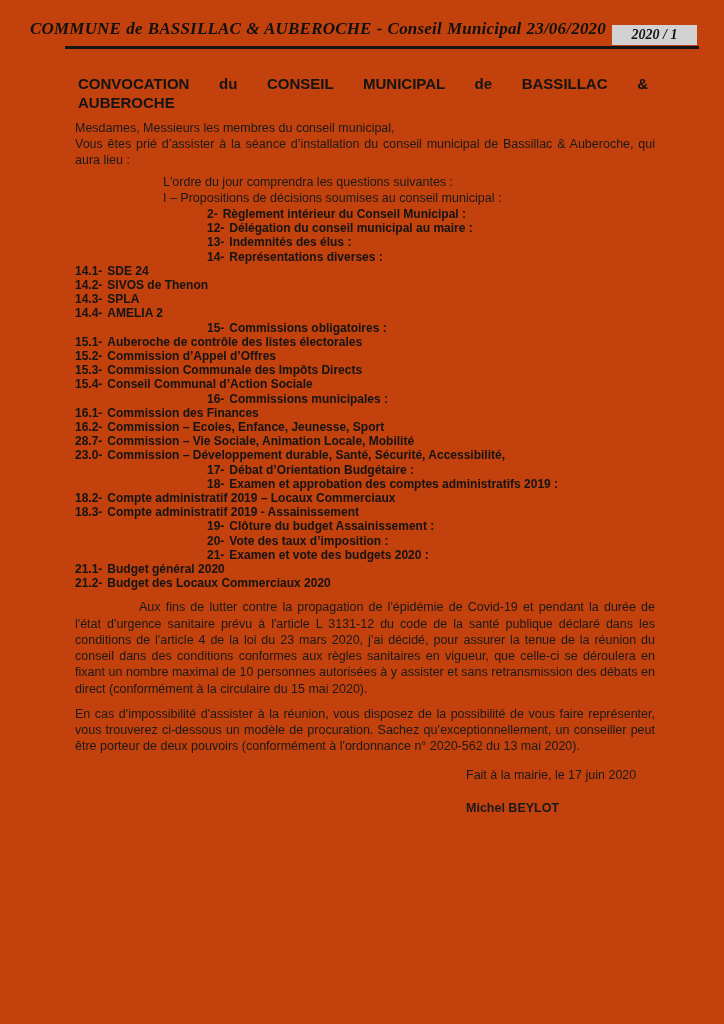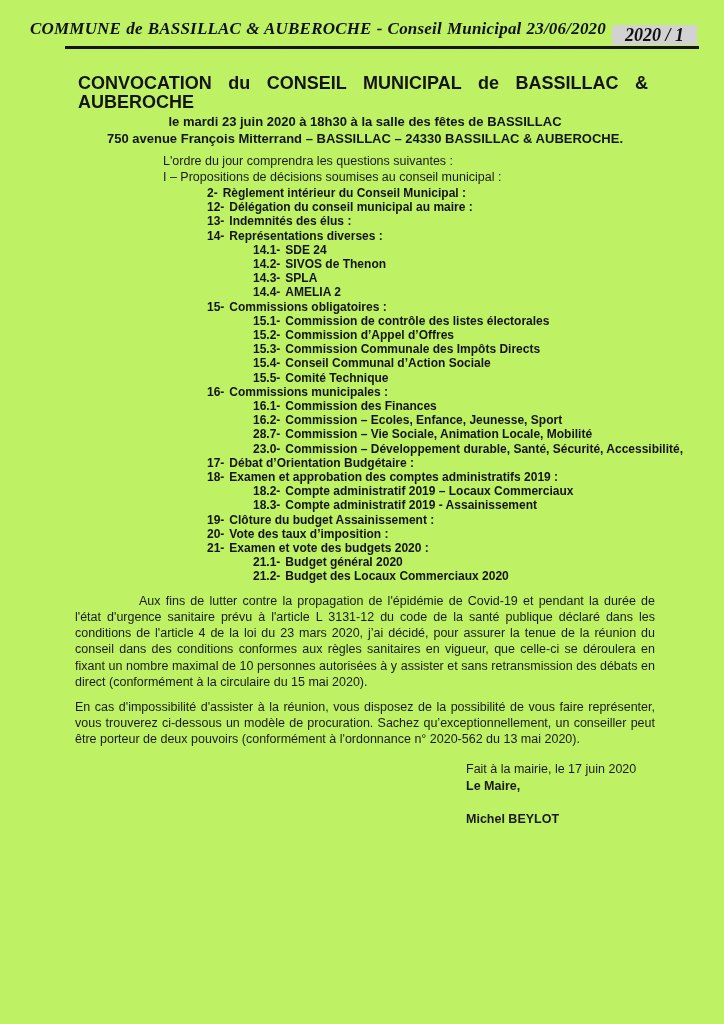--- a/index.html
+++ b/index.html
@@ -4,21 +4,21 @@
 <style>
   html, body {
     margin: 0;
     padding: 0;
     background: #ffffff;
   }
   .page {
     position: relative;
     width: 724px;
     height: 1024px;
-    background: #bef264;
+    background: #c2410c;
     overflow: hidden;
     color: #1a1a1a;
     font-family: "Liberation Sans", sans-serif;
     font-size: 12.5px;
     -webkit-font-smoothing: antialiased;
   }
   
   .doc-header {
     position: relative;
     height: 50px;
@@ -41,42 +41,42 @@
   .ref-box {
     position: absolute;
     left: 612px;
     top: 25px;
     width: 85px;
     height: 20px;
     background: #d2d2d2;
     font-family: "Liberation Serif", serif;
     font-style: italic;
     font-weight: bold;
-    font-size: 18px;
+    font-size: 14px;
     line-height: 20px;
     text-align: center;
     color: #111111;
   }
   .header-rule {
     position: absolute;
     left: 65px;
     top: 46px;
     width: 634px;
     height: 3px;
     background: #161616;
   }
   
   .content {
     padding: 0 69px 0 75px; 
   }
   .doc-title {
     margin: 24px 0 0 3px;
     width: 570px;
     font-weight: bold;
-    font-size: 18px;
+    font-size: 15px;
     line-height: 19px;
     color: #141414;
   }
   .title-l1 {
     text-align: justify;
     text-align-last: justify;
   }
   .intro-block {
     margin-top: 8px;
     line-height: 16px;
@@ -102,21 +102,21 @@
     margin-top: 1px;
   }
   .agenda-item {
     font-weight: bold;
     font-size: 12px;
     line-height: 14.2px;
     color: #141414;
     white-space: nowrap;
   }
   .agenda-item.level1 { margin-left: 132px; }
-  .agenda-item.level2 { margin-left: 178px; }
+  .agenda-item.level2 { }
   .agenda-num { margin-right: 5px; }
   .para {
     margin: 9px 0 0 0;
     text-align: justify;
     line-height: 16.2px;
   }
   .para.indent { text-indent: 64px; }
   .signature-block {
     margin: 13px 0 12px 391px;
     line-height: 17px;
@@ -135,25 +135,25 @@
     <div class="header-rule"></div>
   </div>
 
   <div class="content">
 
     <div class="doc-title">
       <div class="title-l1">CONVOCATION du CONSEIL MUNICIPAL de BASSILLAC &amp;</div>
       <div class="title-l2">AUBEROCHE</div>
     </div>
 
-
-    <div class="meeting-block">
-      <div>le mardi 23 juin 2020 à 18h30 à la salle des fêtes de BASSILLAC</div>
-      <div>750 avenue François Mitterrand – BASSILLAC – 24330 BASSILLAC &amp; AUBEROCHE.</div>
-    </div>
+    <div class="intro-block">
+      <p class="intro-l1">Mesdames, Messieurs les membres du conseil municipal,</p>
+      <p class="intro-just">Vous êtes prié d’assister à la séance d’installation du conseil municipal de Bassillac &amp; Auberoche, qui aura lieu :</p>
+    </div>
+
 
     <div class="ordre-block">
       <div>L'ordre du jour comprendra les questions suivantes :</div>
       <div>I – Propositions de décisions soumises au conseil municipal :</div>
     </div>
 
     <div class="agenda-list" id="agenda-list">
   <div class="agenda-item level1">
     <span class="agenda-num">2-</span><span class="agenda-text">Règlement intérieur du Conseil Municipal :</span>
   </div>
@@ -184,38 +184,35 @@
 
   <div class="agenda-item level2">
     <span class="agenda-num">14.4-</span><span class="agenda-text">AMELIA 2</span>
   </div>
 
   <div class="agenda-item level1">
     <span class="agenda-num">15-</span><span class="agenda-text">Commissions obligatoires :</span>
   </div>
 
   <div class="agenda-item level2">
-    <span class="agenda-num">15.1-</span><span class="agenda-text">Commission de contrôle des listes électorales</span>
+    <span class="agenda-num">15.1-</span><span class="agenda-text">Auberoche de contrôle des listes électorales</span>
   </div>
 
   <div class="agenda-item level2">
     <span class="agenda-num">15.2-</span><span class="agenda-text">Commission d’Appel d’Offres</span>
   </div>
 
   <div class="agenda-item level2">
     <span class="agenda-num">15.3-</span><span class="agenda-text">Commission Communale des Impôts Directs</span>
   </div>
 
   <div class="agenda-item level2">
     <span class="agenda-num">15.4-</span><span class="agenda-text">Conseil Communal d’Action Sociale</span>
   </div>
 
-  <div class="agenda-item level2">
-    <span class="agenda-num">15.5-</span><span class="agenda-text">Comité Technique</span>
-  </div>
 
   <div class="agenda-item level1">
     <span class="agenda-num">16-</span><span class="agenda-text">Commissions municipales :</span>
   </div>
 
   <div class="agenda-item level2">
     <span class="agenda-num">16.1-</span><span class="agenda-text">Commission des Finances</span>
   </div>
 
   <div class="agenda-item level2">
@@ -267,18 +264,17 @@
     <span class="agenda-num">21.2-</span><span class="agenda-text">Budget des Locaux Commerciaux 2020</span>
   </div>
 </div>
 
     <p class="para indent">Aux fins de lutter contre la propagation de l'épidémie de Covid-19 et pendant la durée de l'état d'urgence sanitaire prévu à l'article L 3131-12 du code de la santé publique déclaré dans les conditions de l'article 4 de la loi du 23 mars 2020, j’ai décidé, pour assurer la tenue de la réunion du conseil dans des conditions conformes aux règles sanitaires en vigueur, que celle-ci se déroulera en fixant un nombre maximal de 10 personnes autorisées à y assister et sans retransmission des débats en direct (conformément à la circulaire du 15 mai 2020).</p>
 
     <p class="para">En cas d'impossibilité d'assister à la réunion, vous disposez de la possibilité de vous faire représenter, vous trouverez ci-dessous un modèle de procuration. Sachez qu’exceptionnellement, un conseiller peut être porteur de deux pouvoirs (conformément à l'ordonnance n° 2020-562 du 13 mai 2020).</p>
 
     <div class="signature-block">
       <div>Fait à la mairie, le 17 juin 2020</div>
-      <div class="sig-bold">Le Maire,</div>
       <div class="sig-name">Michel BEYLOT</div>
     </div>
 
   </div>
 </div>
 
 </body></html>

